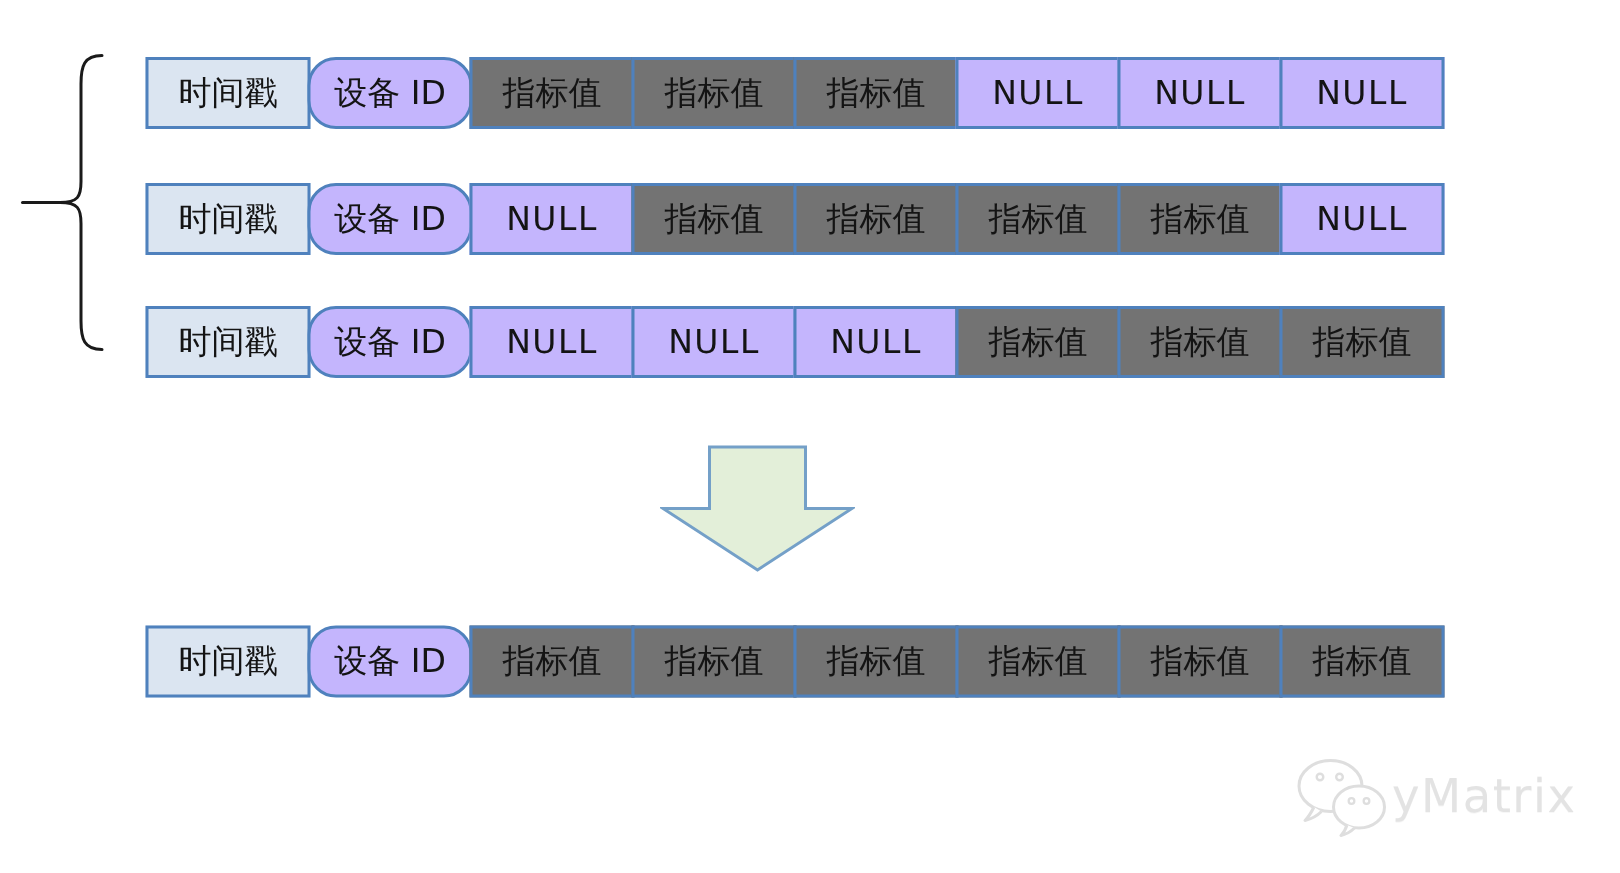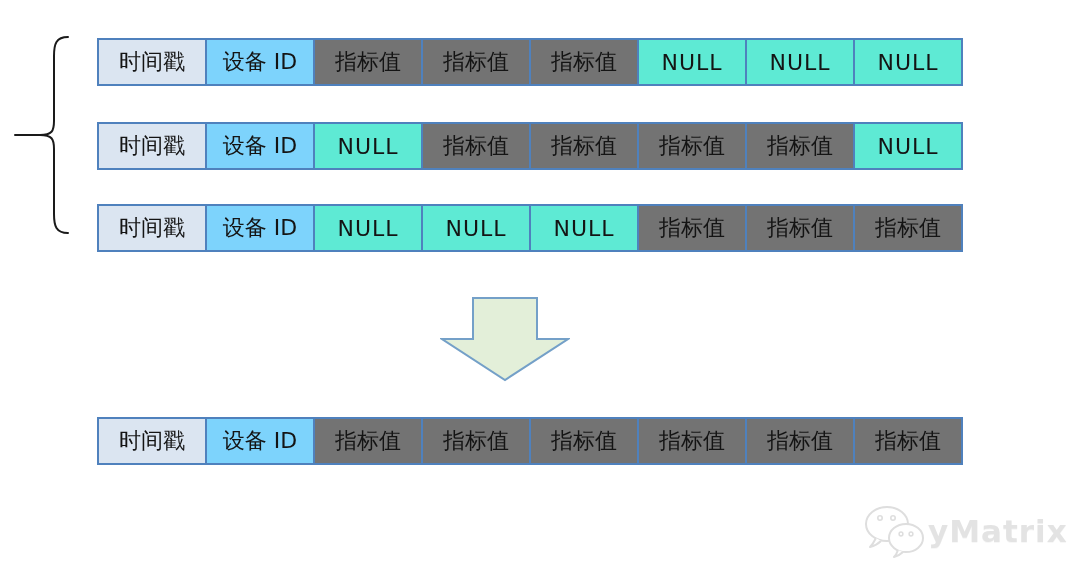--- a/index.html
+++ b/index.html
@@ -30,23 +30,23 @@
     display: flex;
     align-items: center;
     justify-content: center;
     font-size: 22px;
     color: #141414;
     white-space: nowrap;
     overflow: hidden;
   }
   .cell:first-child { margin-left: 0; }
   .cell[data-type="timestamp"] { background: #dbe5f1; }
-  .cell[data-type="device"]    { background: #7dd3fc; }
+  .cell[data-type="device"]    { background: #c4b5fd; border-radius: 19px; }
   .cell[data-type="metric"]    { background: #737373; }
-  .cell[data-type="null"]      { background: #5eead4; letter-spacing: 1px; }
+  .cell[data-type="null"]      { background: #c4b5fd; letter-spacing: 1px; }
   .brace {
     position: absolute;
     left: 12px;
     top: 34px;
     width: 58px;
     height: 202px;
   }
   .arrow {
     position: absolute;
     left: 440px;
@@ -54,21 +54,20 @@
     width: 130px;
     height: 86px;
   }
   .watermark {
     position: absolute;
     left: 862px;
     top: 504px;
     display: flex;
     align-items: center;
     gap: 2px;
-    font-weight: bold;
   }
   .watermark-text {
     font-size: 31px;
     color: #e3e3e3;
     letter-spacing: 1px;
     text-shadow: 0 1px 0 #f7f7f7;
   }
 </style>
 </head>
 <body>

